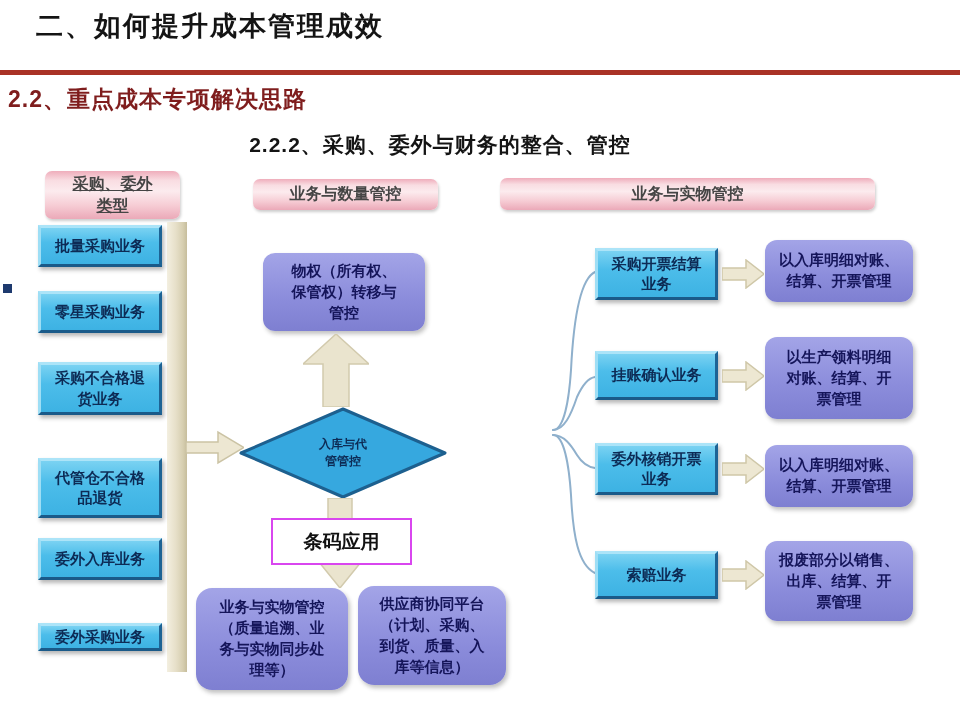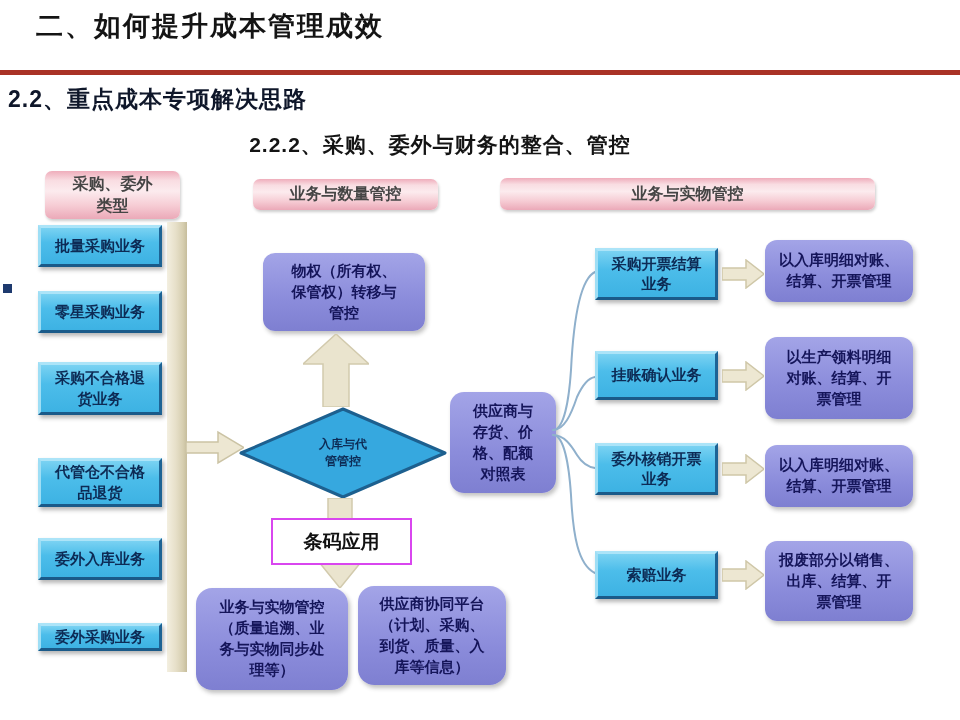--- a/index.html
+++ b/index.html
@@ -5,28 +5,28 @@
   html,body{margin:0;padding:0;background:#ffffff;}
   .slide{position:relative;width:960px;height:720px;background:#ffffff;overflow:hidden;
          font-family:"Liberation Sans","DejaVu Sans",sans-serif;}
   .abs{position:absolute;}
   .serif{font-family:"Liberation Serif","DejaVu Serif",serif;font-weight:bold;}
   .center{display:flex;align-items:center;justify-content:center;text-align:center;}
   .pre{white-space:pre-line;}
 
   .slide-title{left:36px;top:8px;font-size:27px;font-weight:bold;color:#141414;letter-spacing:2px;}
   .red-line{left:0;top:70px;width:960px;height:5px;background:#a93226;}
-  .section-title{left:8px;top:84px;font-size:23px;font-weight:bold;color:#0f172a;letter-spacing:1px;text-align:center;}
+  .section-title{left:8px;top:84px;font-size:23px;font-weight:bold;color:#7f1d1d;letter-spacing:1px;text-align:center;}
   .subsection-title{left:120px;top:131px;width:640px;font-size:21px;font-weight:bold;color:#141414;text-align:center;letter-spacing:1px;}
   .edge-square{left:3px;top:284px;width:9px;height:9px;background:#1e3a6e;}
 
   .banner{background:linear-gradient(180deg,#efadbb 0%,#f9dde2 20%,#fcebee 42%,#f6ccd4 72%,#eba9b8 100%);
           border-radius:7px;box-shadow:1px 2px 3px rgba(0,0,0,0.20);
           color:#454545;font-size:16px;line-height:1.4;}
-  .banner-left{left:45px;top:171px;width:135px;height:48px;}
+  .banner-left{left:45px;top:171px;width:135px;height:48px;text-decoration:underline;}
   .banner-mid{left:253px;top:179px;width:185px;height:31px;}
   .banner-right{left:500px;top:178px;width:375px;height:32px;}
 
   .vbar{left:167px;top:222px;width:20px;height:450px;
         background:linear-gradient(90deg,#f3efe0 0%,#e6dfc8 45%,#d6ceb0 80%,#c6bd9c 100%);}
 
   .bbox{background:linear-gradient(180deg,#7ad2f2 0%,#4cbdea 40%,#3db2e3 100%);
         border-top:3px solid #ace4f8;border-left:3px solid #9edef5;
         border-right:3px solid #1d6395;border-bottom:3px solid #1a5a89;
         box-shadow:2px 3px 4px rgba(50,50,50,0.35);
@@ -66,21 +66,21 @@
 
   <div class="abs vbar"></div>
   <svg class="abs" style="left:186px;top:429px;" width="58" height="37" viewBox="0 0 58 37">
     <polygon points="0,13 32,13 32,3 58,18.5 32,34 32,24 0,24" fill="#ede7d2" stroke="#cbc3a4" stroke-width="1.5"></polygon>
   </svg>
 
   <div class="abs bbox lb serif center pre" style="top:225px;height:42px;">批量采购业务</div>
   <div class="abs bbox lb serif center pre" style="top:291px;height:42px;">零星采购业务</div>
   <div class="abs bbox lb serif center pre" style="top:362px;height:53px;">采购不合格退
 货业务</div>
-  <div class="abs bbox lb serif center pre" style="top:458px;height:49px;">代管仓不合格
+  <div class="abs bbox lb serif center pre" style="top:458px;height:60px;">代管仓不合格
 品退货</div>
   <div class="abs bbox lb serif center pre" style="top:538px;height:42px;">委外入库业务</div>
   <div class="abs bbox lb serif center pre" style="top:623px;height:28px;">委外采购业务</div>
 
   <div class="abs pbox serif center pre" style="left:263px;top:253px;width:162px;height:78px;">物权（所有权、
 保管权）转移与
 管控</div>
 
   <svg class="abs" style="left:303px;top:334px;" width="66" height="73" viewBox="0 0 66 73">
     <polygon points="33,0 66,30 46,30 46,73 20,73 20,30 0,30" fill="#eae4ce" stroke="#d2caad" stroke-width="1.5"></polygon>
@@ -102,24 +102,20 @@
 
   <div class="abs pbox serif center pre" style="left:196px;top:588px;width:152px;height:102px;border-radius:16px;">业务与实物管控
 （质量追溯、业
 务与实物同步处
 理等）</div>
   <div class="abs pbox serif center pre" style="left:358px;top:586px;width:148px;height:99px;border-radius:16px;">供应商协同平台
 （计划、采购、
 到货、质量、入
 库等信息）</div>
 
-  <div class="abs pbox serif center pre" style="left:450px;top:392px;width:106px;height:101px;border-radius:14px;">供应商与
-存货、价
-格、配额
-对照表</div>
 
   <svg class="abs" style="left:548px;top:258px;" width="52" height="322" viewBox="0 0 52 322">
     <g fill="none" stroke="#8fb0cc" stroke-width="2" stroke-linecap="round">
       <path d="M5,172 C16,172 21,142 23,112 C25,72 30,22 47,14"></path>
       <path d="M5,172 C16,172 23,157 29,139 C34,128 40,120 47,119"></path>
       <path d="M5,177 C16,177 23,187 29,197 C34,205 40,209 47,210"></path>
       <path d="M5,177 C16,177 21,207 23,237 C25,277 30,307 47,315"></path>
     </g>
   </svg>
 

